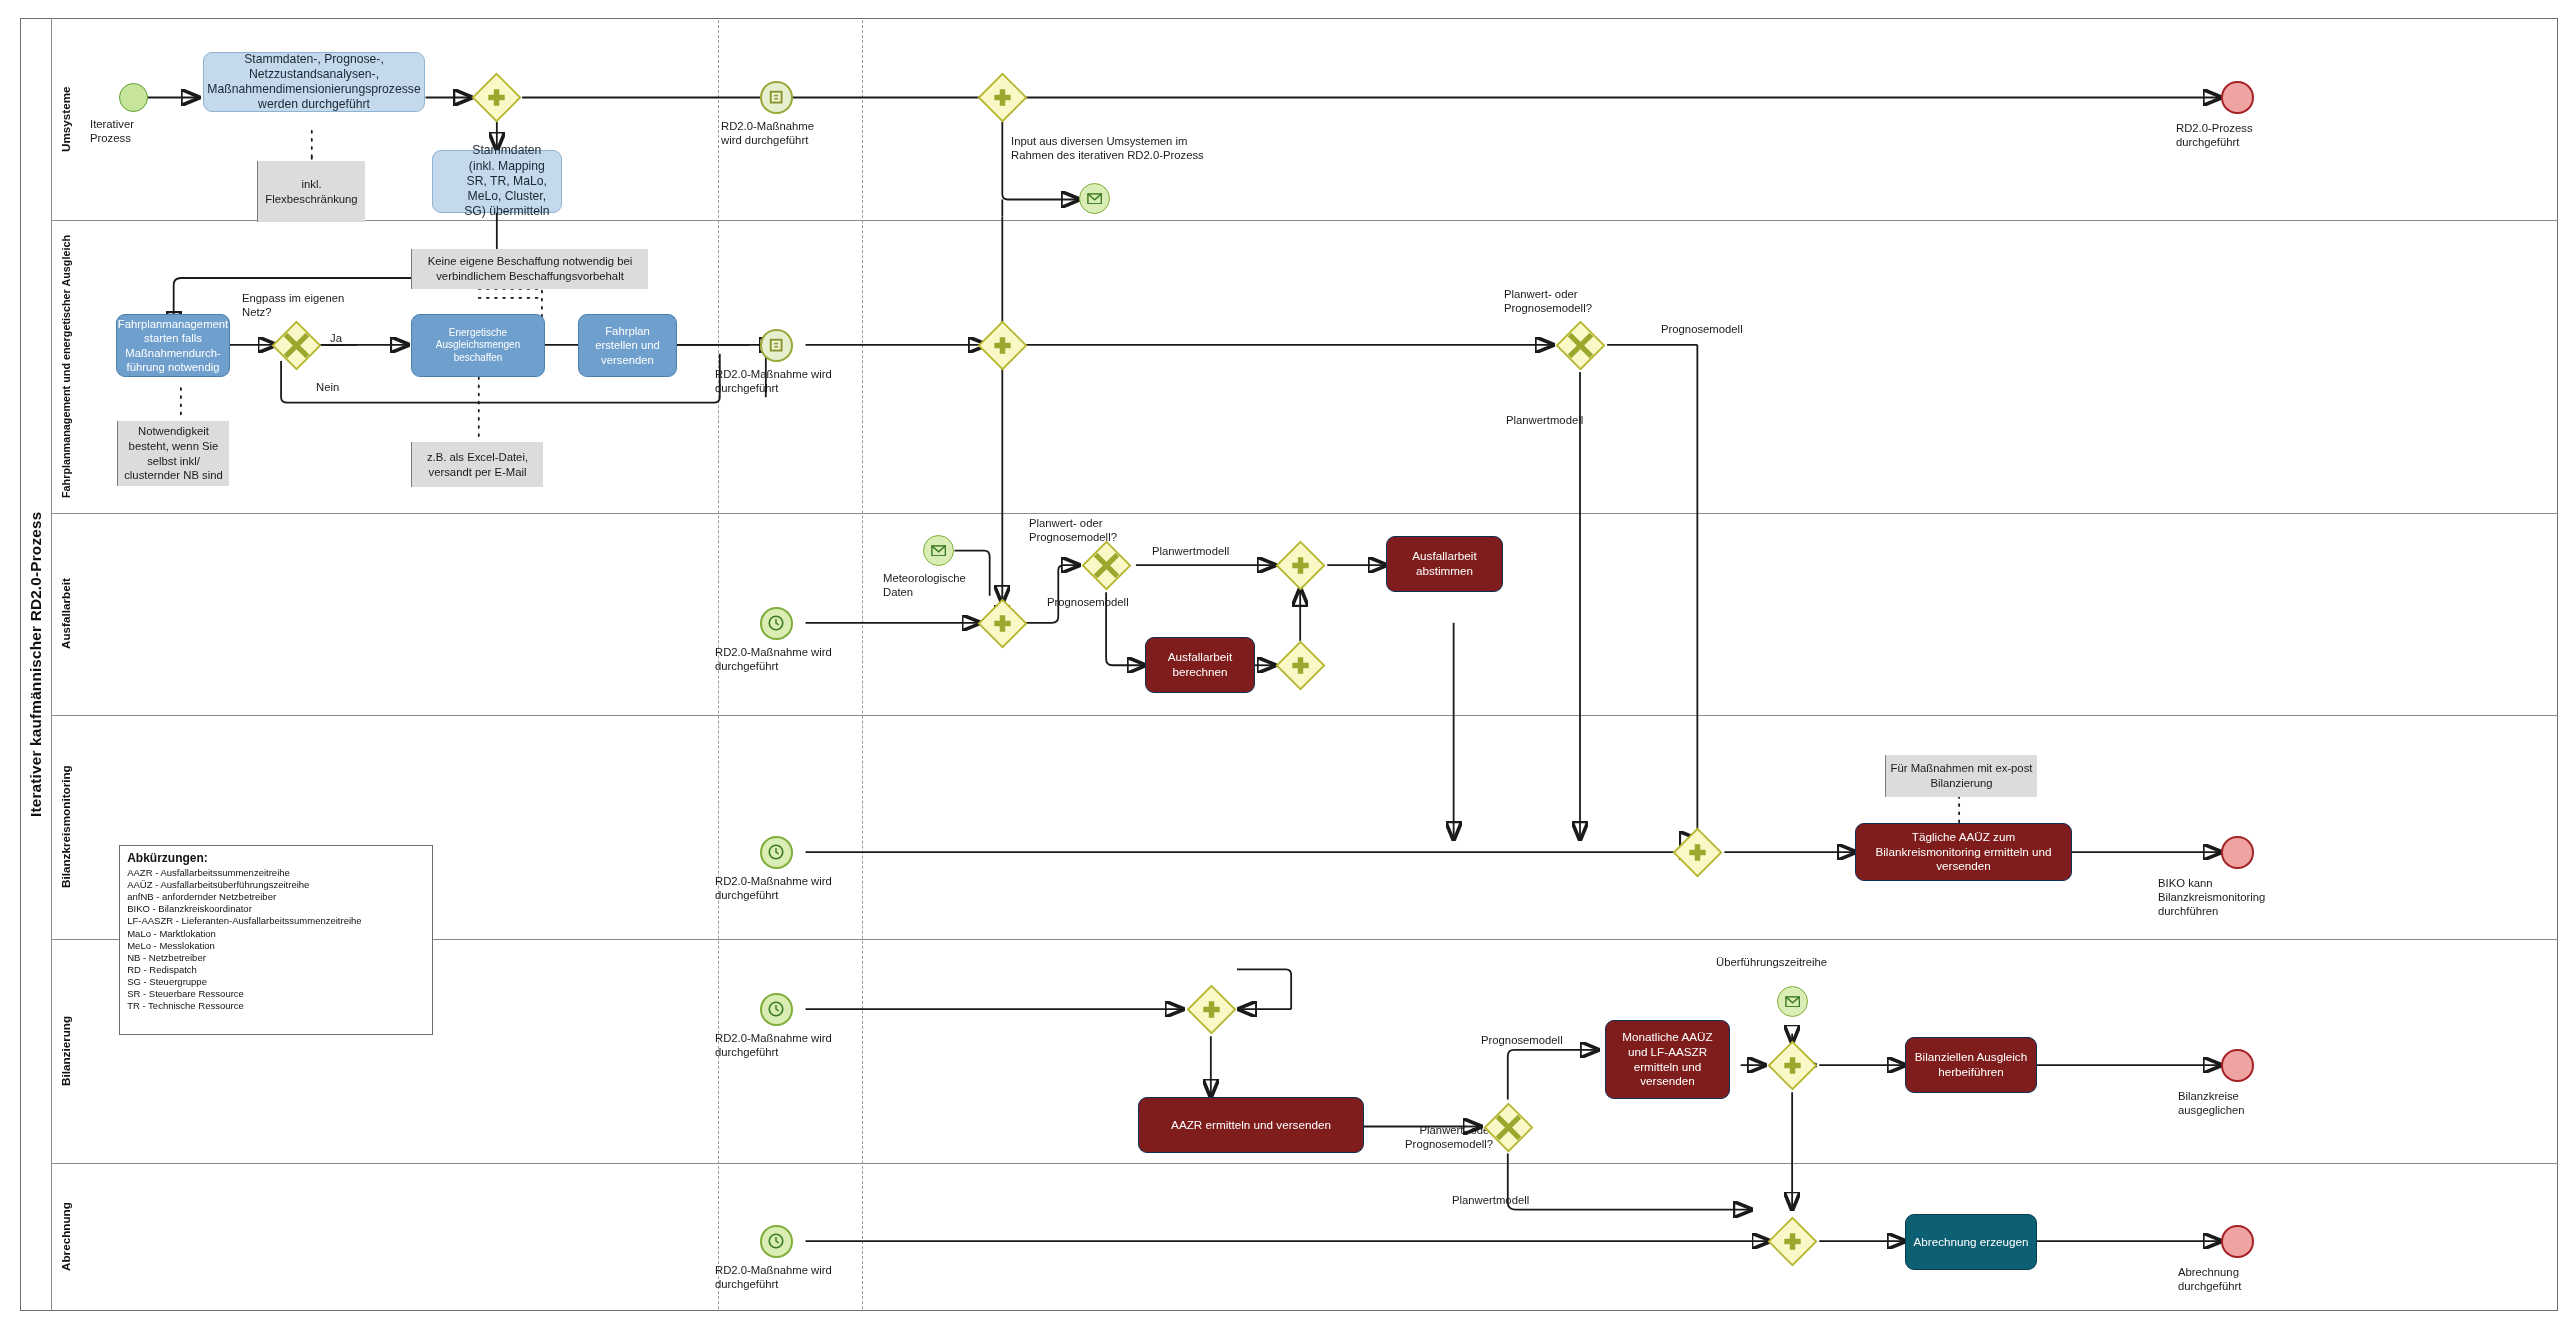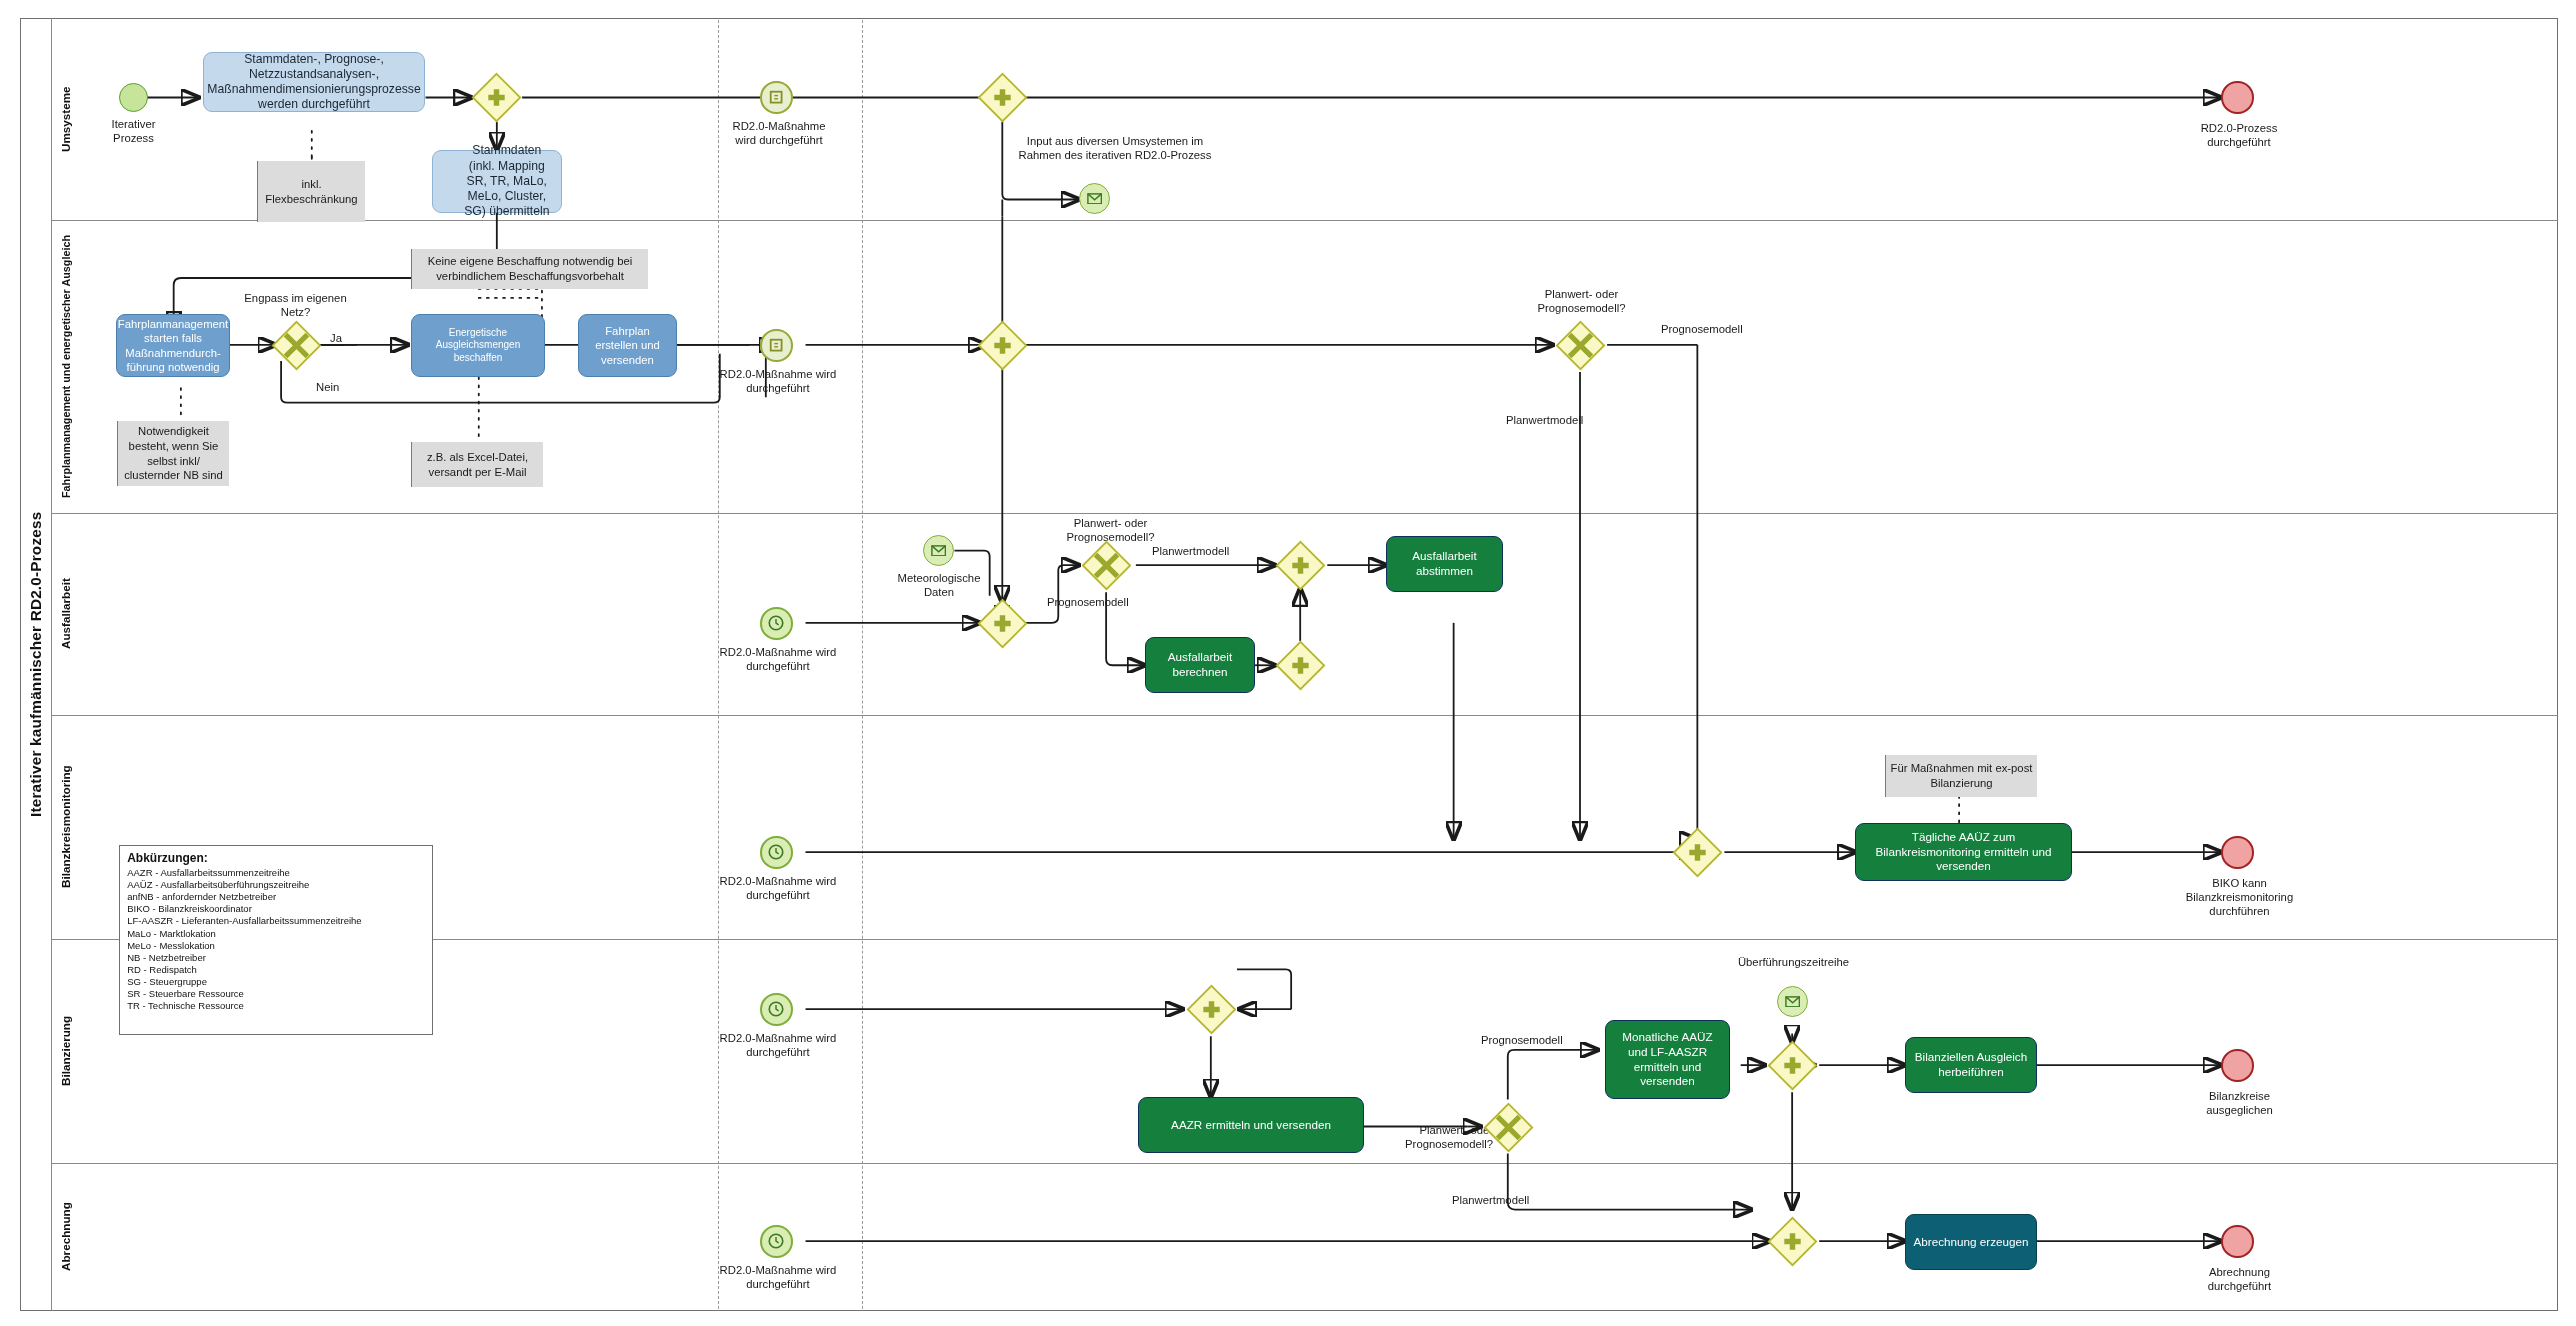--- a/index.html
+++ b/index.html
@@ -17,21 +17,21 @@
      writing-mode:vertical-rl;transform:rotate(180deg);font-weight:bold;font-size:11.7px;
      color:#111;box-sizing:border-box;border-right:1.8px solid #8a8a8a;text-align:center;
      line-height:1.15;padding:1.8px;}
 
   
   .task{position:absolute;box-sizing:border-box;border-radius:9px;display:flex;
      align-items:center;justify-content:center;text-align:center;line-height:1.25;
      padding:3.6px 5.4px;font-size:12.2px;}
   .task.light{background:#c5d9ec;border:1.8px solid #8fb3d2;color:#1b2733;}
   .task.mid{background:#6f9fcc;border:1.8px solid #4a7fae;color:#ffffff;}
-  .task.dark{background:#15803d;border:1.8px solid #0e2f59;color:#ffffff;}
+  .task.dark{background:#7f1d1d;border:1.8px solid #0e2f59;color:#ffffff;}
   .task.teal{background:#0d5f73;border:1.8px solid #073f4d;color:#ffffff;}
 
   
   .ev{position:absolute;border-radius:50%;box-sizing:border-box;display:flex;
       align-items:center;justify-content:center;}
   .ev.start{background:#c7e59a;border:1.8px solid #5a9e2f;}
   .ev.inter{background:#d9edb4;border:1.8px solid #7fae3a;}
   .ev.interThin{background:#e6f0cf;border:1.8px solid #9aa83a;}
   .ev.end{background:#f0a3a3;border:1.8px solid #a32224;}
   .ev svg{display:block;}
@@ -44,21 +44,21 @@
   .note{position:absolute;background:#dcdcdc;border-left:1.8px solid #7a7a7a;
      box-sizing:border-box;display:flex;align-items:center;justify-content:center;
      text-align:center;font-size:11.3px;line-height:1.3;color:#1a1a1a;padding:2.7px 4.5px;}
 
   
   .legend{position:absolute;background:#ffffff;border:0.9px solid #6f6f6f;box-sizing:border-box;
      font-size:9.5px;line-height:1.28;color:#111;padding:5.4px 7.2px;}
   .legend b{font-size:12px;}
 
   
-  .lbl{position:absolute;font-size:11.3px;line-height:1.25;text-align:center;color:#1a1a1a;}
+  .lbl{position:absolute;font-size:11.3px;line-height:1.25;color:#1a1a1a;}
   .flowlbl{position:absolute;font-size:11.3px;color:#1a1a1a;white-space:nowrap;}
 
   
   .edge{position:absolute;left:0;top:0;width:2576px;height:1326px;pointer-events:none;}
   .edge path,.edge line{fill:none;stroke:#1a1a1a;stroke-width:2;}
   .edge .dash{stroke:#1a1a1a;stroke-width:2;stroke-dasharray:2 7;stroke-linecap:round;}
   .lanedivider{position:absolute;border-left:1.8px dashed #9a9a9a;}
 </style>
 </head>
 <body>

